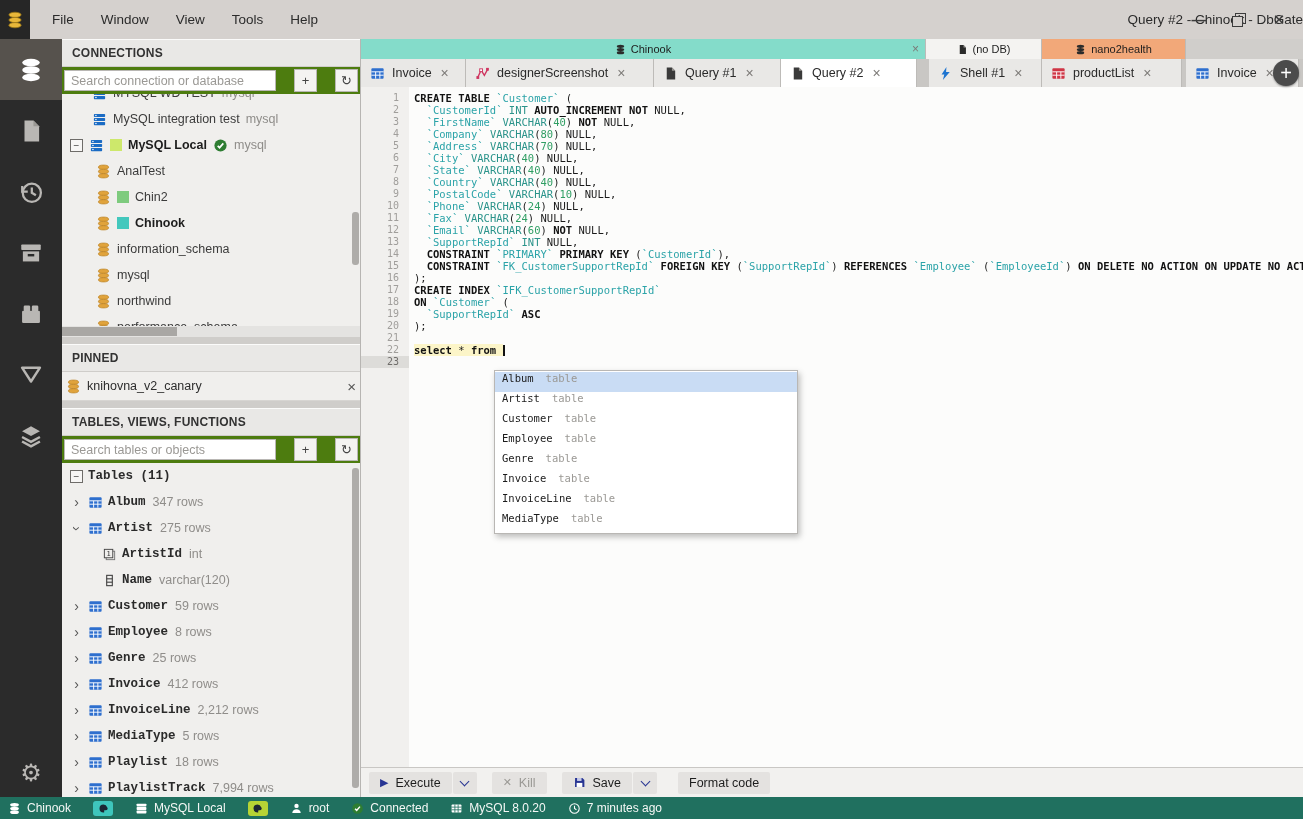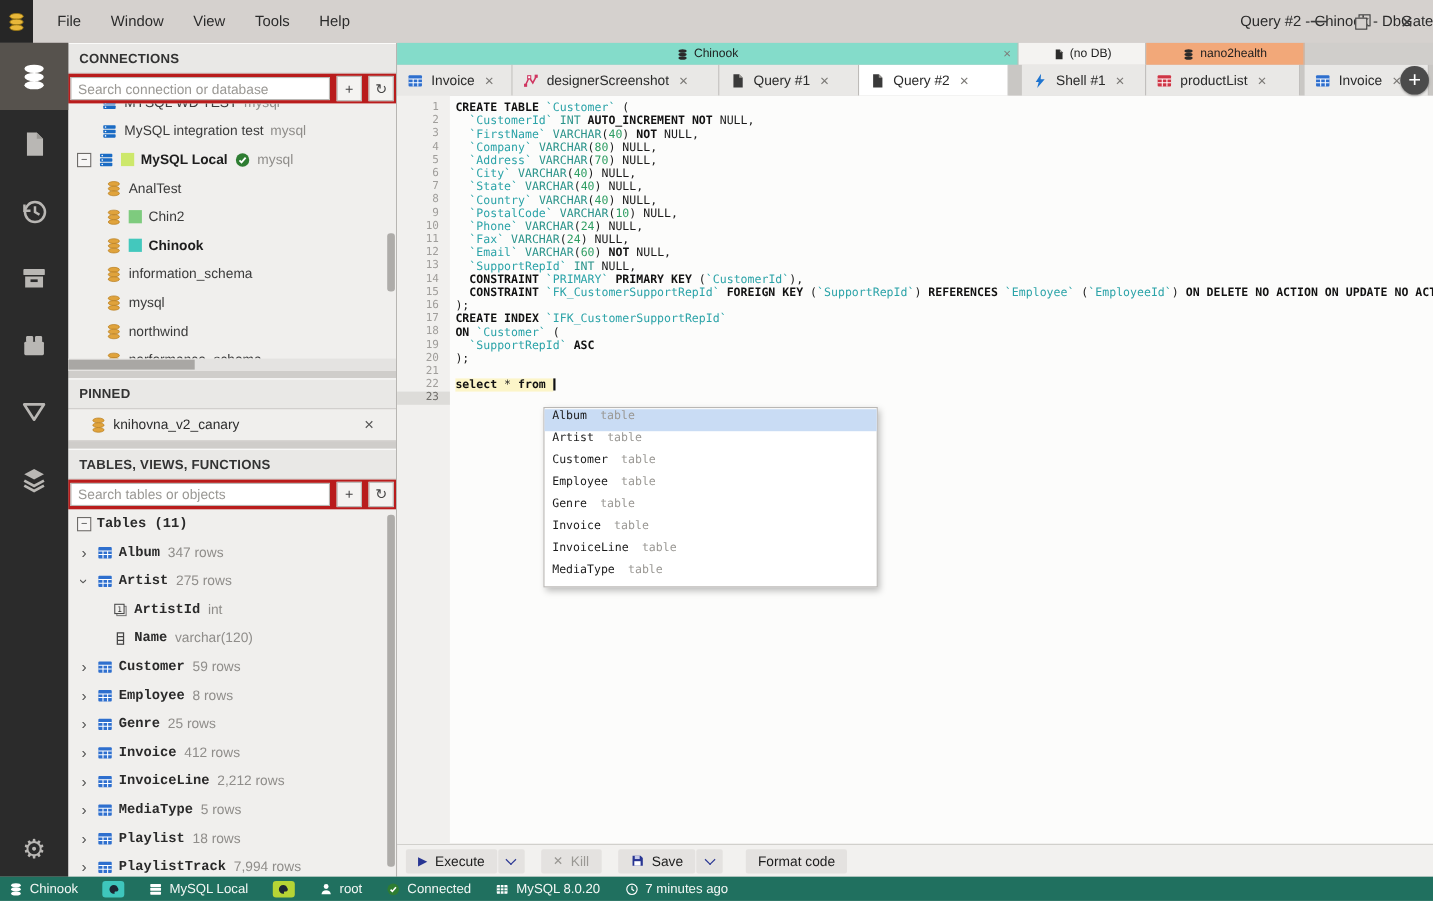--- a/index.html
+++ b/index.html
@@ -23,21 +23,21 @@
   .rail{width:62px;background:#2b2b2b;flex:0 0 auto;position:relative;}
   .rail-item{height:61px;display:flex;align-items:center;justify-content:center;}
   .rail-item.active{background:#56524d;}
   .rail-item svg{width:26px;height:26px;}
   .rail-gear{position:absolute;bottom:10px;left:0;width:62px;display:flex;justify-content:center;
              color:#b9b7b4;font-size:24px;}
   
   .leftpanel{width:298px;background:#f0efed;border-right:1px solid #b7b5b2;flex:0 0 auto;display:flex;flex-direction:column;font-size:12.5px;}
   .phead{height:26px;background:#e9e8e6;border-bottom:1px solid #cfcdca;border-top:1px solid #fbfbfa;
          display:flex;align-items:center;padding:0 10px;font-weight:bold;font-size:12px;color:#333;letter-spacing:.2px;flex:0 0 auto;}
-  .searchrow{display:flex;align-items:center;padding:2px 2px;background:#b91c1c;flex:0 0 auto;gap:6px;justify-content:flex-end;}
+  .searchrow{display:flex;align-items:center;padding:2px 2px;background:#4d7c0f;flex:0 0 auto;gap:18px;justify-content:flex-end;}
   .searchrow input{flex:1;height:19px;border:1px solid #b9b7b4;background:#fff;font-size:12.5px;padding:0 6px;
                    font-family:"Liberation Sans",sans-serif;color:#333;outline:none;}
   .searchrow input::placeholder{color:#9a9894;}
   .sq-btn{width:21px;height:21px;border:1px solid #b9b7b4;background:#f4f3f1;display:flex;align-items:center;justify-content:center;
           font-size:13px;color:#444;flex:0 0 auto;}
   .list-clip{height:232px;overflow:hidden;position:relative;flex:0 0 auto;}
   .list-inner{margin-top:-14px;}
   .c-row{height:26px;display:flex;align-items:center;padding-left:30px;gap:6px;white-space:nowrap;}
   .c-row.parent{padding-left:8px;}
   .c-row.child{padding-left:34px;}
@@ -45,21 +45,21 @@
   .c-row .name.b{font-weight:bold;color:#1d1d1d;}
   .c-row .engine{color:#8f8d8a;}
   .expbox{width:11px;height:11px;border:1px solid #6e6c69;display:flex;align-items:center;justify-content:center;
           font-size:10px;line-height:9px;color:#444;background:#f7f6f5;flex:0 0 auto;}
   .csq{width:12px;height:12px;flex:0 0 auto;}
   .icon14 svg{width:15px;height:15px;display:block;}
   .vthumb{position:absolute;width:7px;background:#aeaca9;border-radius:3px;right:1px;}
   .hscroll{height:11px;background:#e4e3e1;position:relative;flex:0 0 auto;}
   .hthumb{position:absolute;left:0;top:1px;height:9px;width:115px;background:#a9a7a4;}
   .gap6{height:7px;background:#cfcdca;flex:0 0 auto;}
-  .pin-row{height:28px;display:flex;align-items:center;gap:6px;padding:0 20px;border-bottom:1px solid #d7d5d2;flex:0 0 auto;}
+  .pin-row{height:28px;display:flex;align-items:center;gap:6px;padding:0 4px;border-bottom:1px solid #d7d5d2;flex:0 0 auto;}
   .pin-row .x{margin-left:auto;color:#555;font-size:15px;}
   .tree{position:relative;flex:1;overflow:hidden;}
   .t-row{height:26px;display:flex;align-items:center;gap:5px;padding-left:8px;white-space:nowrap;}
   .t-row .tname{font-weight:bold;color:#2a2a2a;font-family:Liberation Mono, monospace;}
   .t-row .meta{color:#8f8d8a;margin-left:2px;}
   .t-row.col{padding-left:40px;}
   .chev{width:13px;text-align:center;color:#555;font-size:14px;line-height:13px;flex:0 0 auto;display:inline-block;}
   .chev.down{transform:rotate(90deg);}
   
   .main{flex:1;display:flex;flex-direction:column;min-width:0;background:#d0cecb;}

